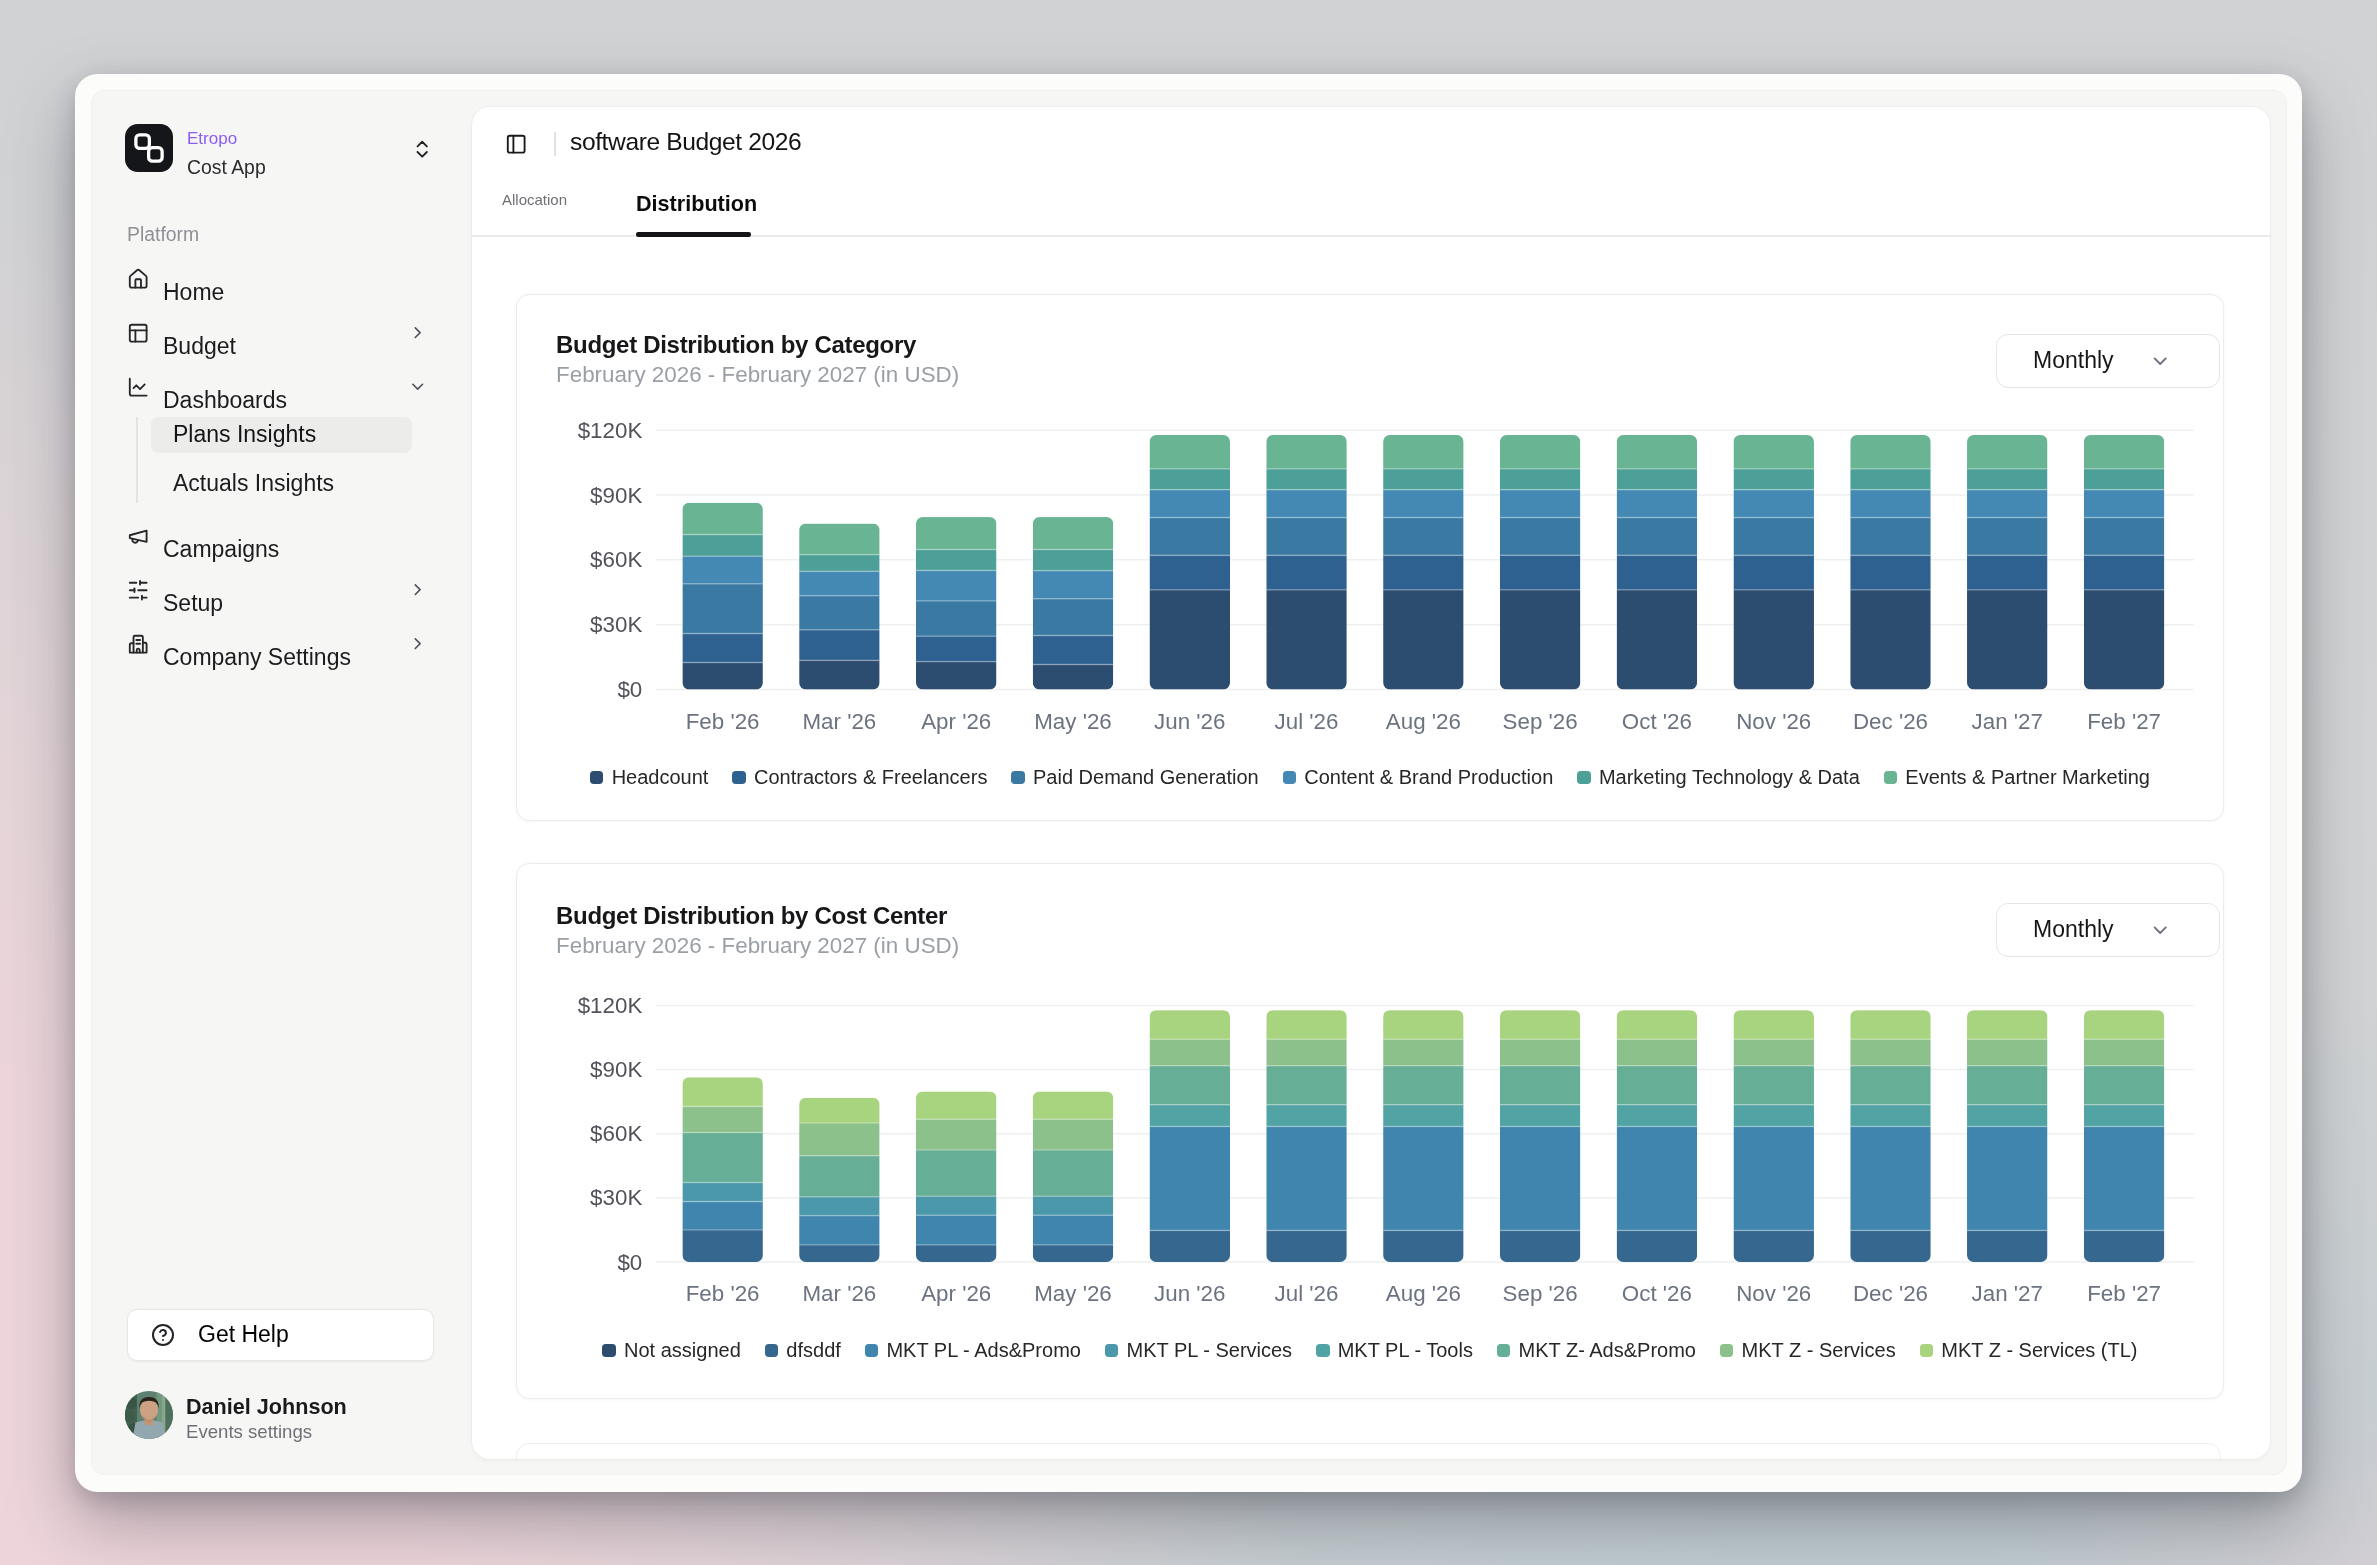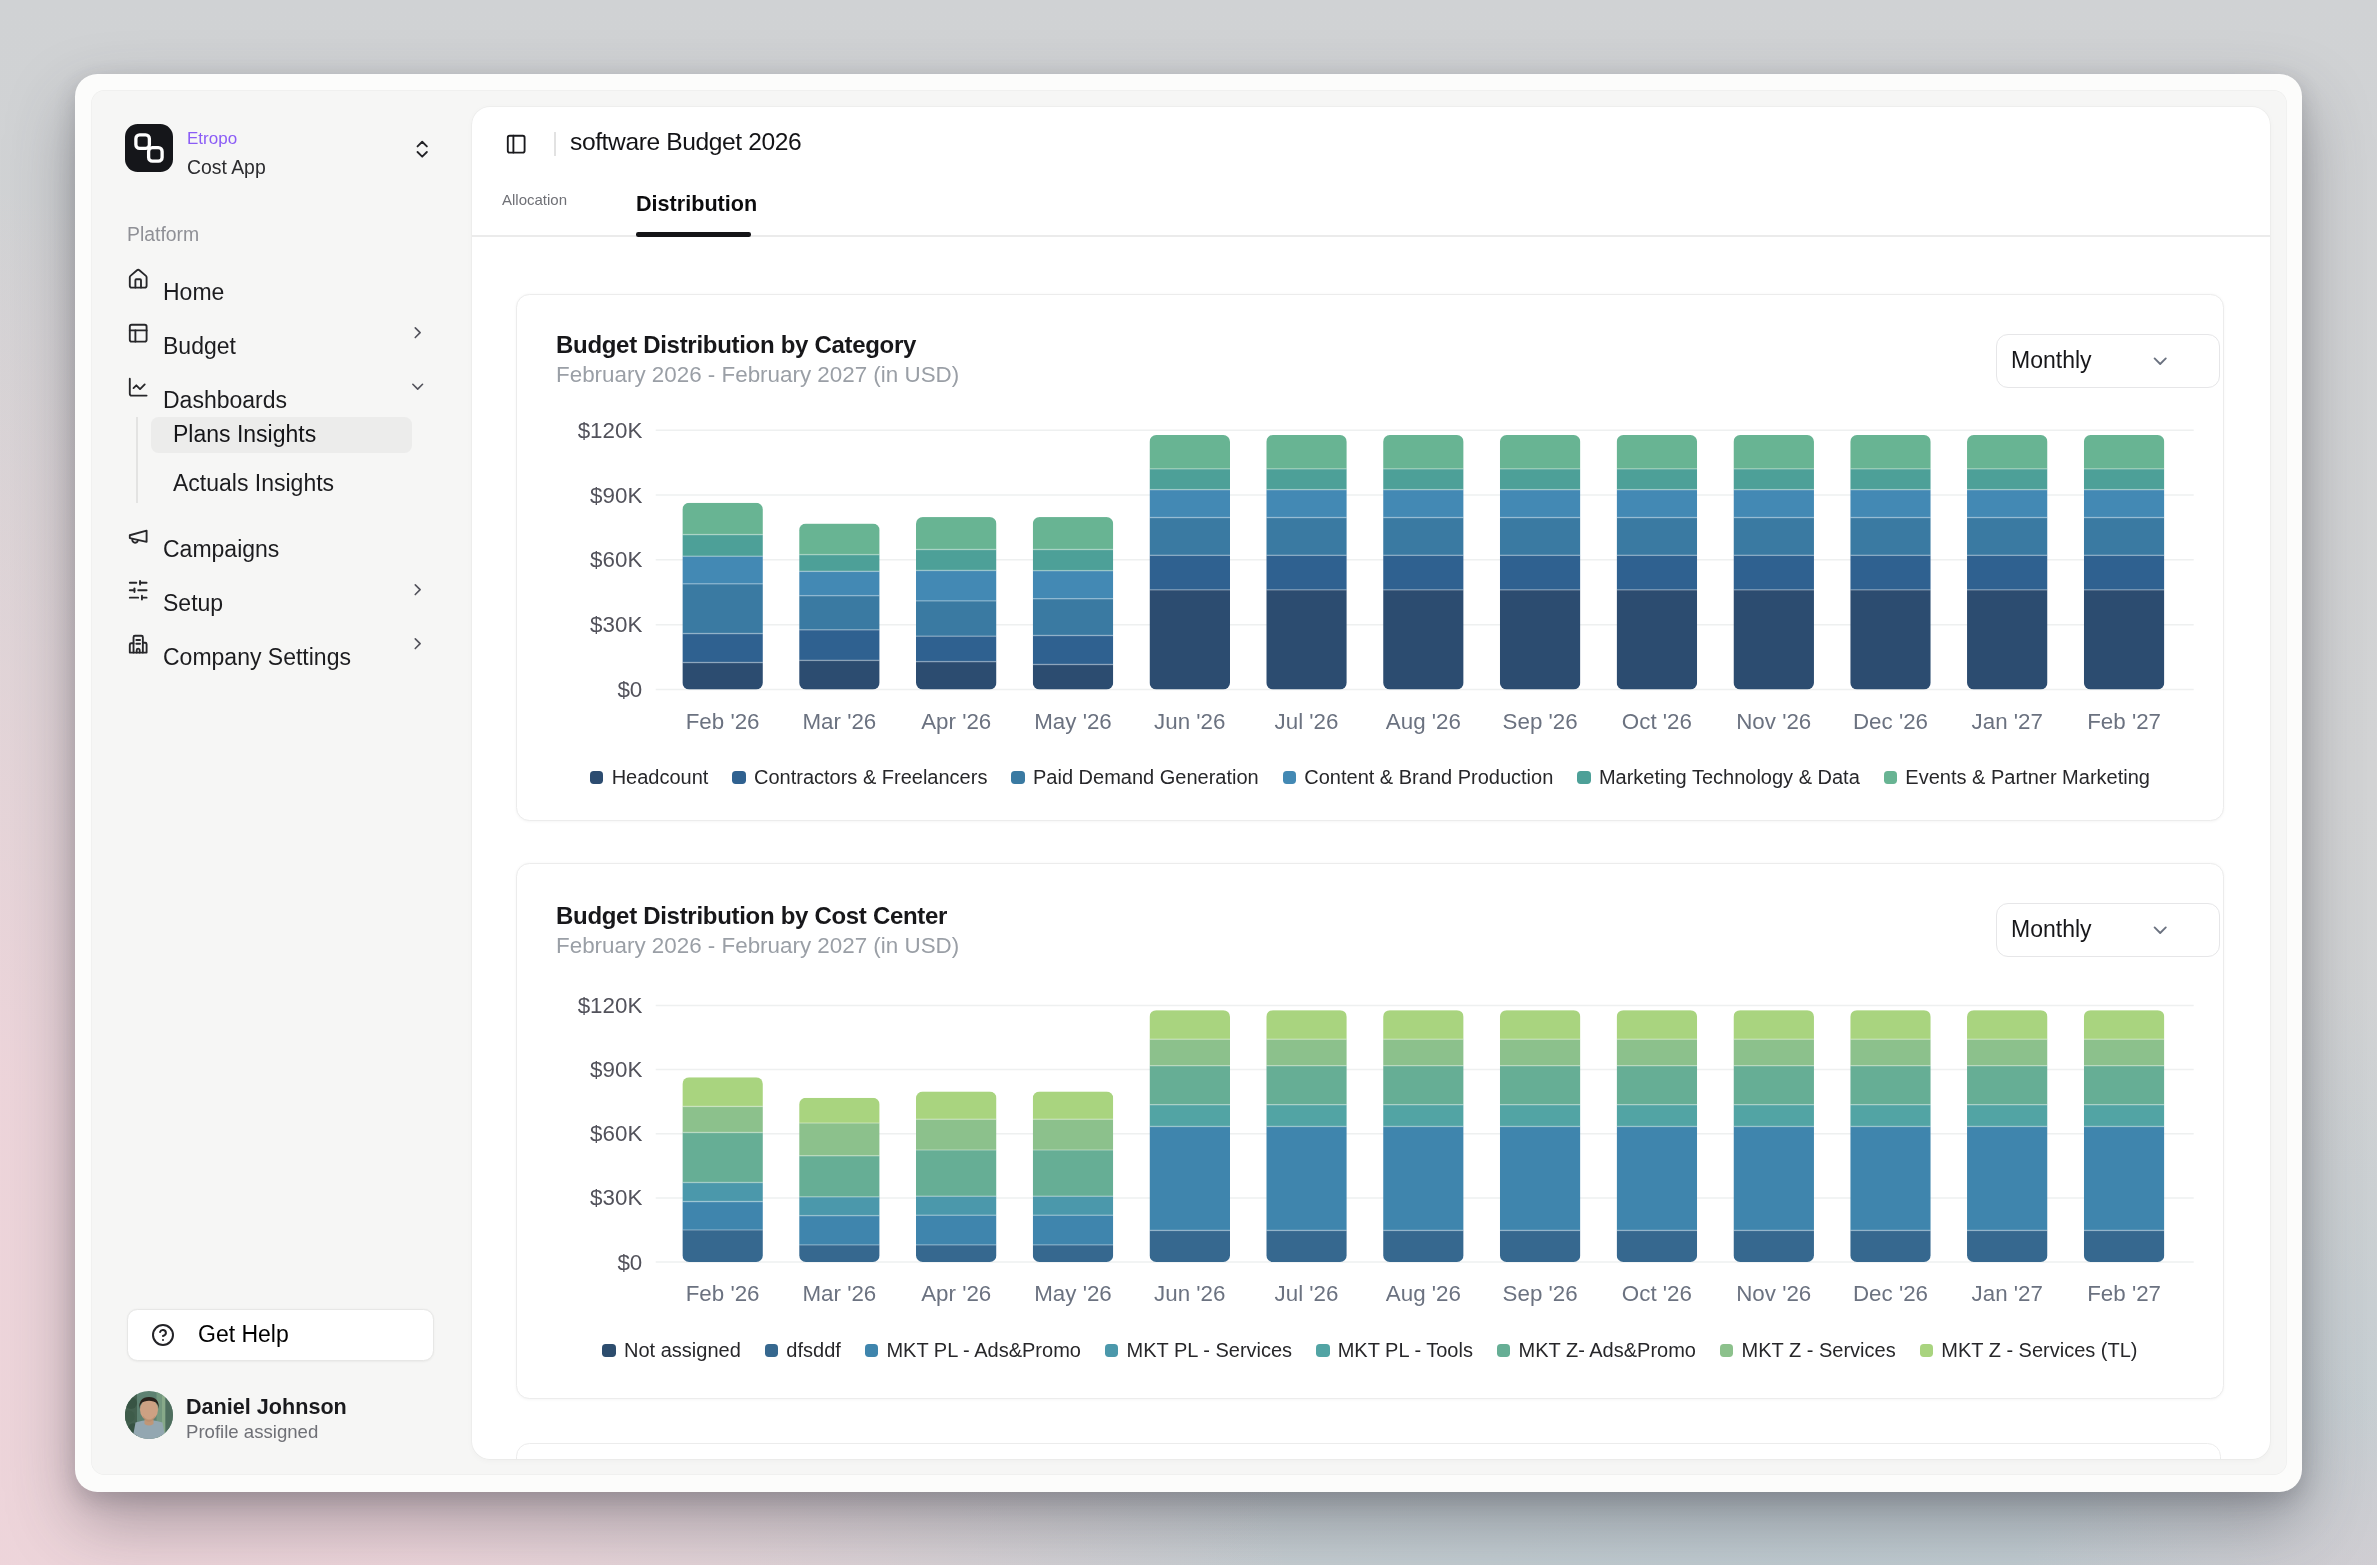--- a/index.html
+++ b/index.html
@@ -30,21 +30,21 @@
 .card {
   position:absolute; left:516px; background:#ffffff; border:1.5px solid #ececec;
   border-radius:13.4px; width:1708px;
   box-shadow:0 0.7px 3px rgba(0,0,0,0.04);
 }
 .ctitle { position:absolute; left:556px; font-size:24px; font-weight:700; color:#17171a; letter-spacing:-0.3px; }
 .csub { position:absolute; left:556px; font-size:22.4px; color:#9a9fa6; }
 .dd {
   position:absolute; left:1996px; width:224px; height:54px; background:#fff;
   border:1.5px solid #e6e6e8; border-radius:12px; font-size:23px; color:#17171a;
-  line-height:51px; padding-left:14px;
+  line-height:51px; padding-left:36px;
 }
 .legend {
   position:absolute; left:516px; width:1708px; display:flex; justify-content:center;
   align-items:center; gap:24px; font-size:20px; color:#27272a;
 }
 .li { display:flex; align-items:center; gap:8.2px; white-space:nowrap; }
 .sw { width:13.4px; height:13.4px; border-radius:3.7px; display:inline-block; }
 .mi { position:absolute; font-size:23px; color:#1c1c1f;margin-top:14px; }
 </style></head>
 <body>
@@ -139,21 +139,21 @@
 <rect x="42" y="0" width="7" height="64" fill="#73987f"></rect>
 <rect x="49" y="0" width="5" height="64" fill="#87a989"></rect>
 <rect x="54" y="0" width="10" height="64" fill="#4e6e5e"></rect>
 <path d="M10 64 L14 42 Q32 35 50 42 L54 64 Z" fill="#93a7b1"></path>
 <path d="M26 38 L38 38 L38 44 Q32 48 26 44 Z" fill="#c09676"></path>
 <ellipse cx="32" cy="25" rx="12" ry="14" fill="#cda183"></ellipse>
 <path d="M19 24 Q18 8 32 8 Q46 8 45 24 Q44 15 38 14 Q32 12 26 14 Q20 15 19 24 Z" fill="#2a221c"></path>
 <path d="M24 33 Q28 38 32 38 Q36 38 40 33 L40 36 Q36 41 32 41 Q28 41 24 36 Z" fill="#b58a6b" opacity="0.6"></path>
 </svg>
 <div class="abs" style="left:186px;top:1394px;font-size:21.6px;font-weight:700;color:#1a1a1d">Daniel Johnson</div>
-<div class="abs" style="left:186px;top:1421px;font-size:18.6px;color:#6f7076">Profile assigned</div>
+<div class="abs" style="left:186px;top:1421px;font-size:18.6px;color:#6f7076">Events settings</div>
 
 <div class="panel">
     <div style="position:absolute;left:44px;top:1336px;width:1705px;height:60px;background:#fff;border:1.5px solid #ececec;border-radius:13.4px"></div>
   </div>
 <svg style="position:absolute;left:505px;top:133px" width="22.4" height="22.4" viewBox="0 0 24 24" fill="none" stroke="#1a1a1d" stroke-width="2" stroke-linecap="round" stroke-linejoin="round">
     <rect width="18" height="18" x="3" y="3" rx="2"></rect>
     <path d="M9 3v18"></path>
   </svg>
 <div class="abs" style="left:554px;top:132px;width:1.5px;height:24px;background:#e2e2e2"></div>
 <div class="abs" style="left:570px;top:128px;font-size:24.6px;font-weight:400;color:#131316;letter-spacing:-0.4px">software Budget 2026</div>

